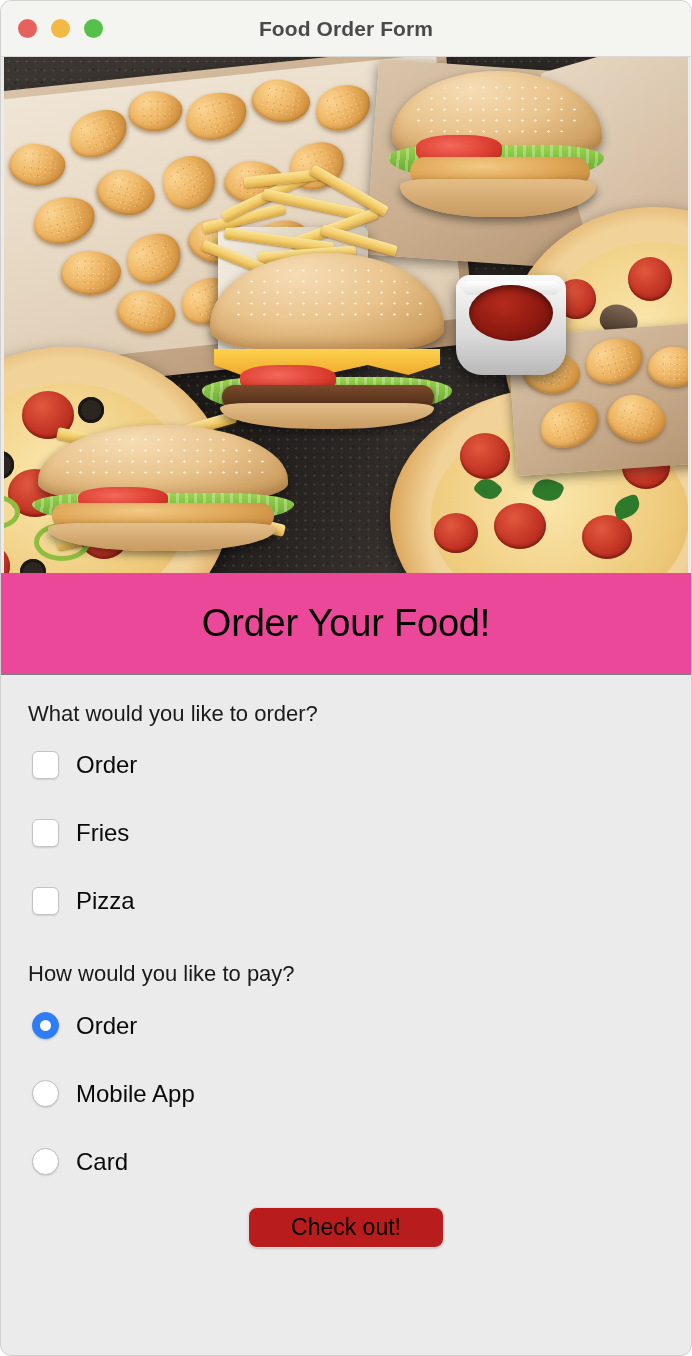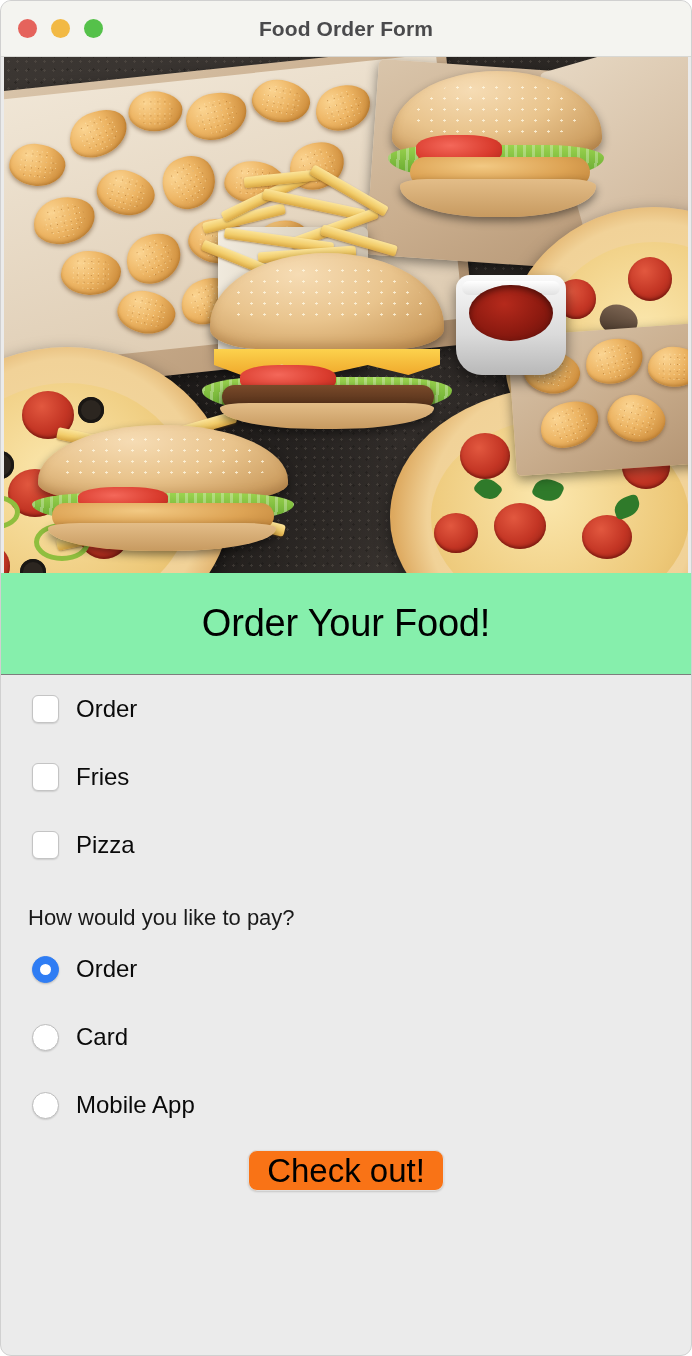--- a/index.html
+++ b/index.html
@@ -265,21 +265,21 @@
     background: radial-gradient(ellipse at 42% 34%, #b52a1c 0%, #8d1a10 55%, #5f100a 100%);
     box-shadow: inset 0 3px 6px rgba(0,0,0,.45);
   }
 
   
   .heading-wrap {
     height: 101px;
     display: flex;
     align-items: center;
     justify-content: center;
-    background: #86efac;
+    background: #ec4899;
   }
   .heading {
     font-size: 38px;
     color: #000000;
     font-family: "Liberation Sans Narrow", "Liberation Sans", sans-serif;
     font-stretch: condensed;
     letter-spacing: -0.2px;
   }
 
   .divider {
@@ -351,26 +351,26 @@
     margin-left: 17px;
     line-height: 1;
   }
 
   .checkout-wrap {
     display: flex;
     justify-content: center;
     padding-top: 11px;
   }
   .checkout-button {
-    background: #f97316;
+    background: #b91c1c;
     border: 1px solid #e0e0e0;
     border-radius: 9px;
     width: 196px;
     height: 41px;
-    font-size: 33px;
+    font-size: 23px;
     color: #000000;
     font-family: "Liberation Sans", sans-serif;
     box-shadow: 0 1px 2px rgba(0,0,0,.16);
     cursor: pointer;
     display: flex;
     align-items: center;
     justify-content: center;
   }
 </style>
 </head>
@@ -526,20 +526,21 @@
     </div>
   </div>
 
   <div class="heading-wrap">
     <div class="heading">Order Your Food!</div>
   </div>
   <div class="divider"></div>
 
   <div class="form">
 
+    <div class="section-label">What would you like to order?</div>
 
     <div class="option-row">
       <span class="checkbox"></span>
       <span class="option-label">Order</span>
     </div>
 
     <div class="option-row">
       <span class="checkbox"></span>
       <span class="option-label">Fries</span>
     </div>
@@ -552,26 +553,26 @@
 
     <div class="section-label">How would you like to pay?</div>
 
     <div class="option-row">
       <span class="radio selected"></span>
       <span class="option-label">Order</span>
     </div>
 
     <div class="option-row">
       <span class="radio"></span>
-      <span class="option-label">Card</span>
+      <span class="option-label">Mobile App</span>
     </div>
 
     <div class="option-row">
       <span class="radio"></span>
-      <span class="option-label">Mobile App</span>
+      <span class="option-label">Card</span>
     </div>
 
     <div class="checkout-wrap">
       <button class="checkout-button">Check out!</button>
     </div>
 
   </div>
 </div>
 
 </body></html>

